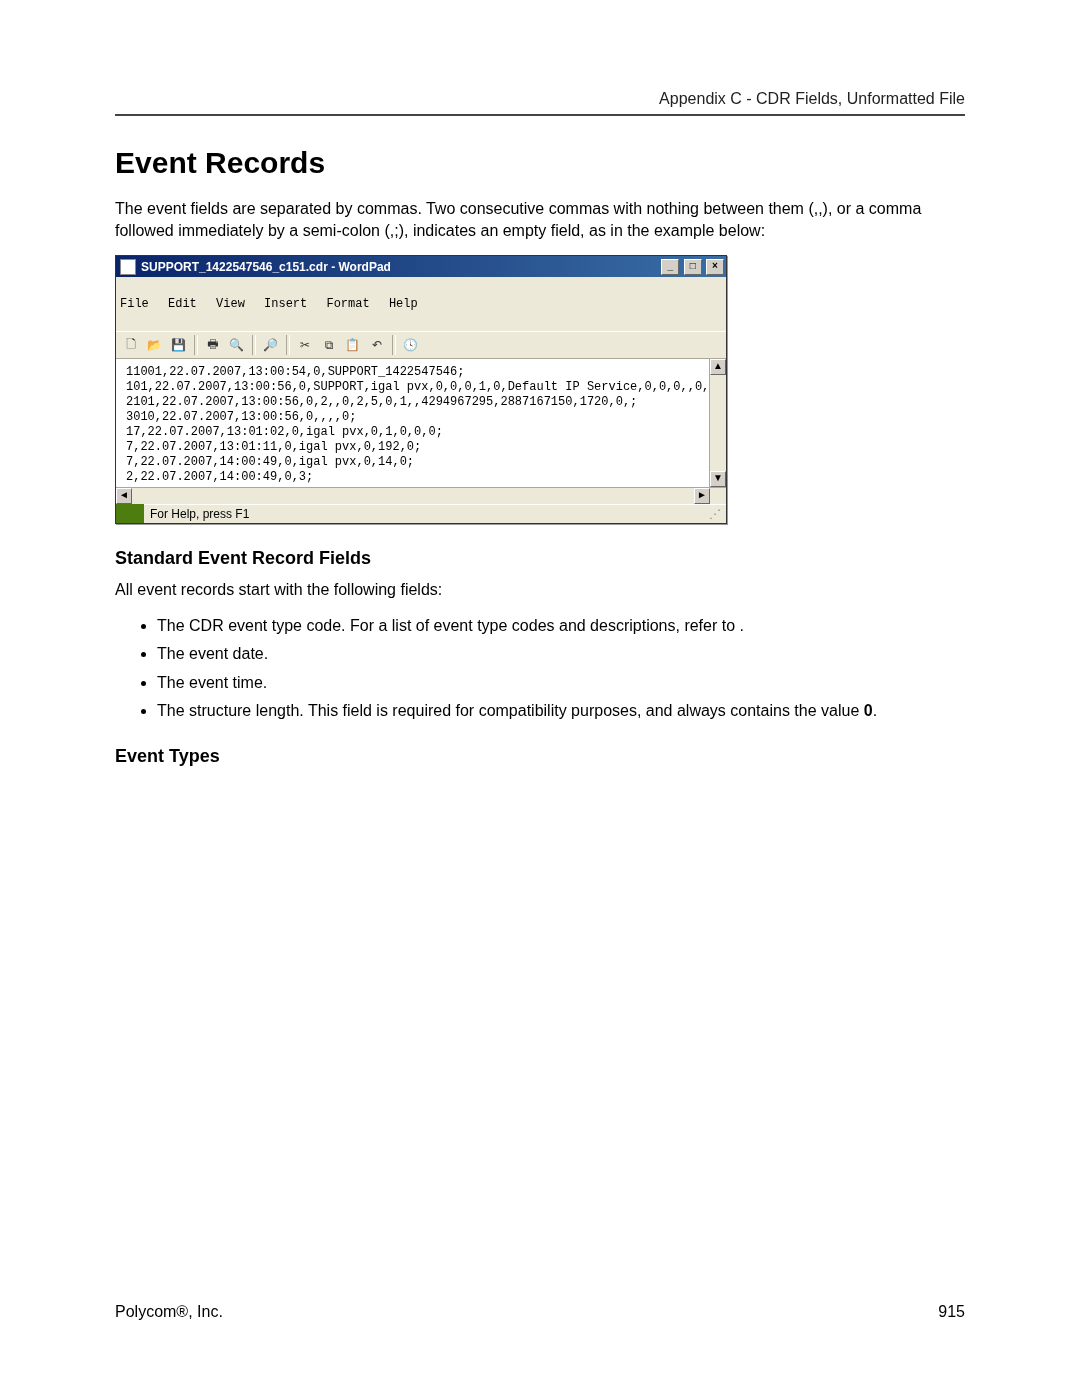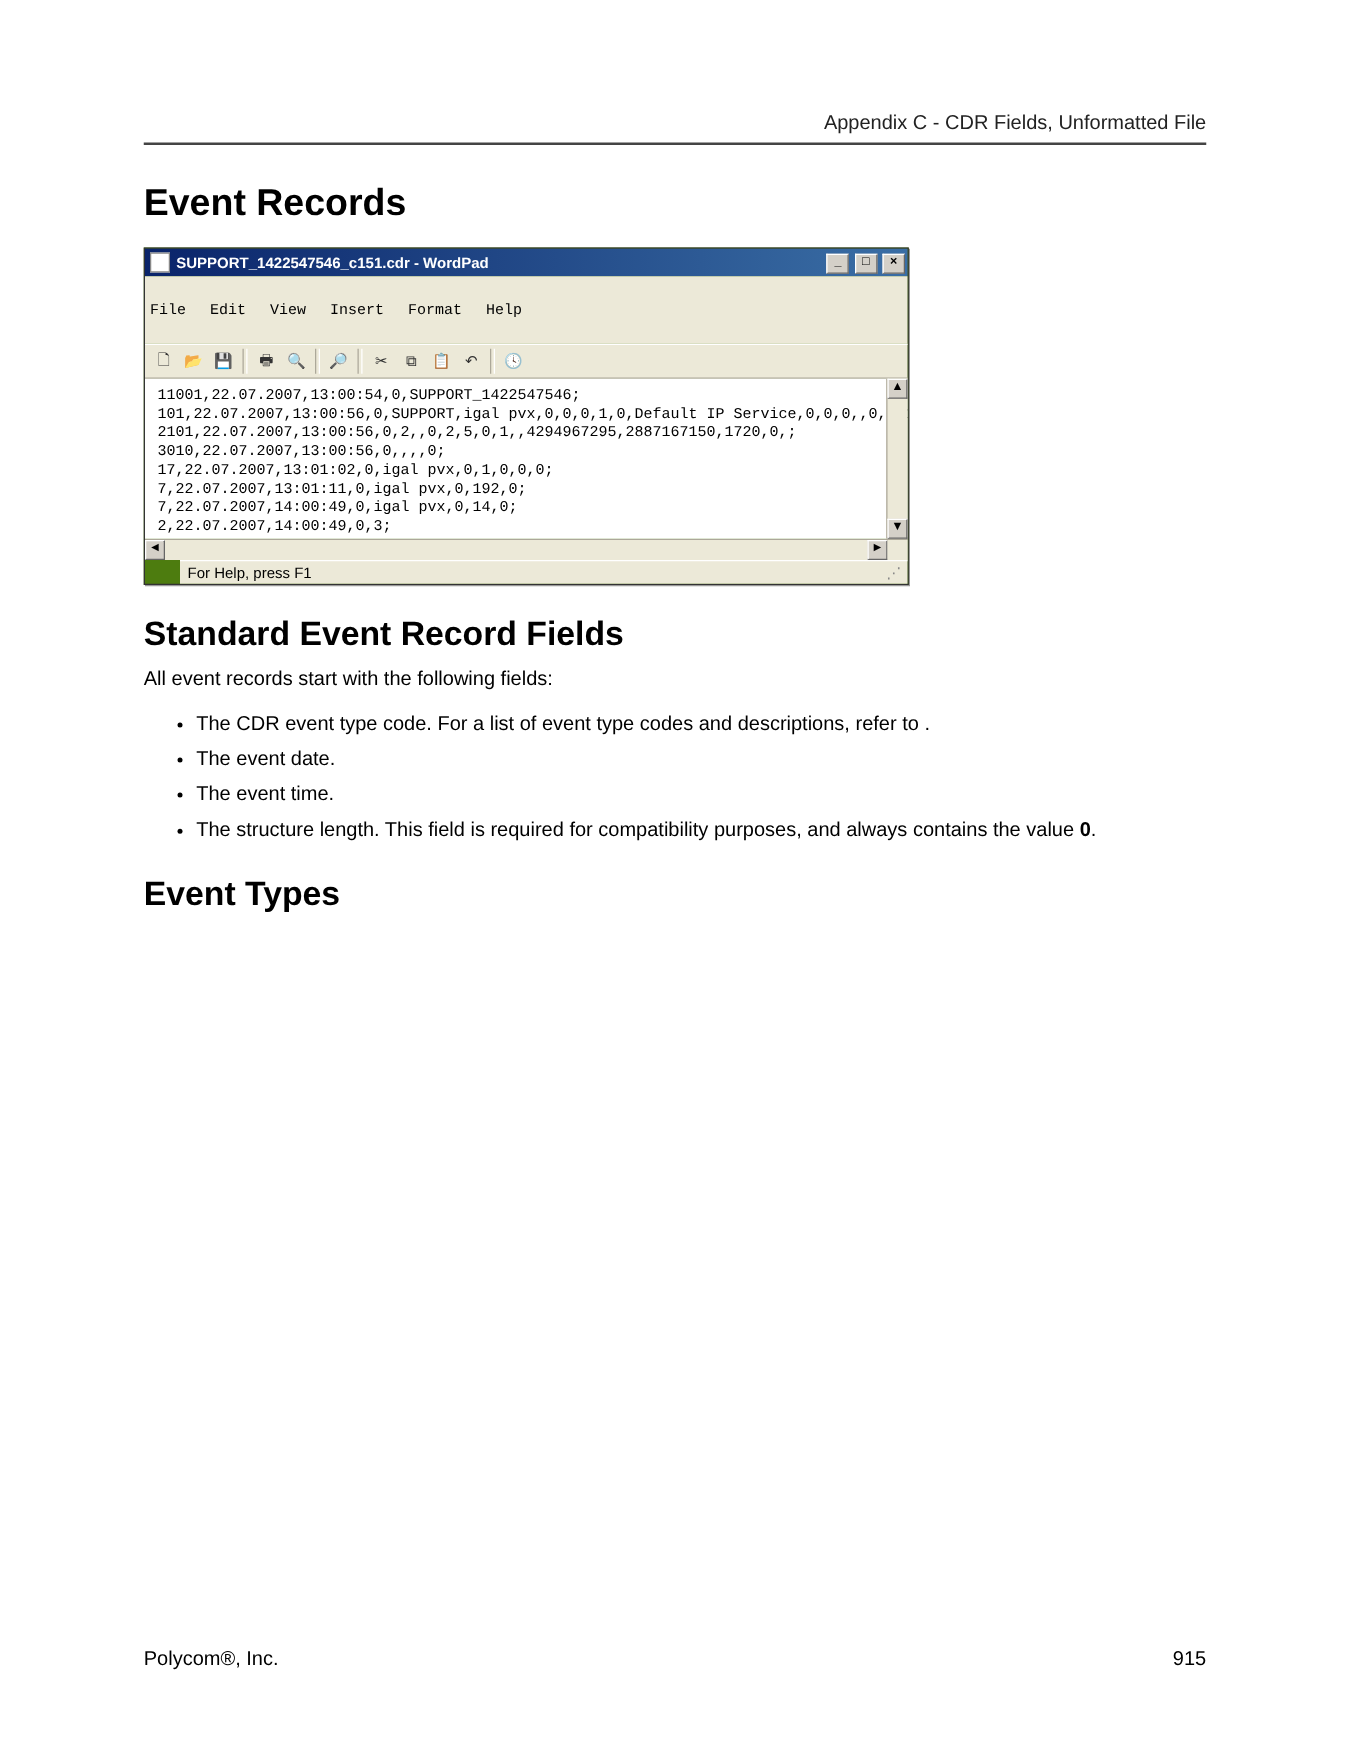--- a/index.html
+++ b/index.html
@@ -27,21 +27,21 @@
     border: none;
     border-top: 2px solid #444;
     margin: 0 0 30px 0;
   }
   h1 {
     font-size: 30px;
     font-weight: bold;
     margin: 0 0 18px 0;
   }
   h2 {
-    font-size: 27px;
+    font-size: 18px;
     font-weight: bold;
     margin: 24px 0 10px 0;
   }
   p {
     font-size: 16px;
     line-height: 1.35;
     margin: 0 0 14px 0;
   }
   ul {
     margin: 0 0 14px 0;
@@ -197,37 +197,38 @@
     flex-shrink: 0;
     box-shadow: inset 0 0 4px rgba(0,0,0,0.3);
   }
   .note-icon svg { width: 26px; height: 26px; }
   .note-text {
     font-size: 16px;
     line-height: 1.35;
   }
   .footer {
     position: absolute;
-    bottom: 60px;
+    bottom: 76px;
     left: 115px;
     right: 115px;
     display: flex;
     justify-content: space-between;
     font-size: 16px;
   }
 </style>
 </head>
 <body>
 
 <div class="page">
   <div class="header-right">Appendix C - CDR Fields, Unformatted File</div>
   <hr class="header-rule">
 
   <h1>Event Records</h1>
 
+  <p>The event fields are separated by commas. Two consecutive commas with nothing between them (,,), or a comma followed immediately by a semi-colon (,;), indicates an empty field, as in the example below:</p>
 
   <div class="wordpad">
     <div class="wp-title">
       <span class="wp-title-icon"></span>
       <span class="wp-title-text">SUPPORT_1422547546_c151.cdr - WordPad</span>
       <span class="wp-title-btns">
         <span>_</span>
         <span>□</span>
         <span>×</span>
       </span>

